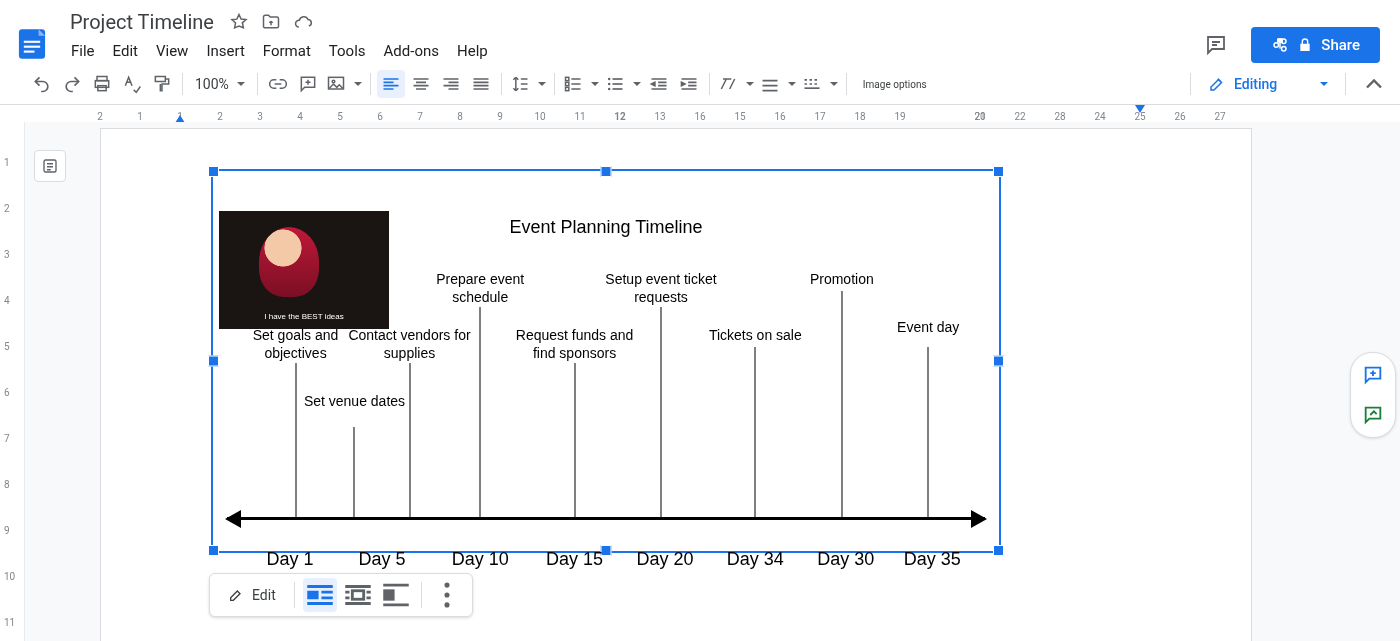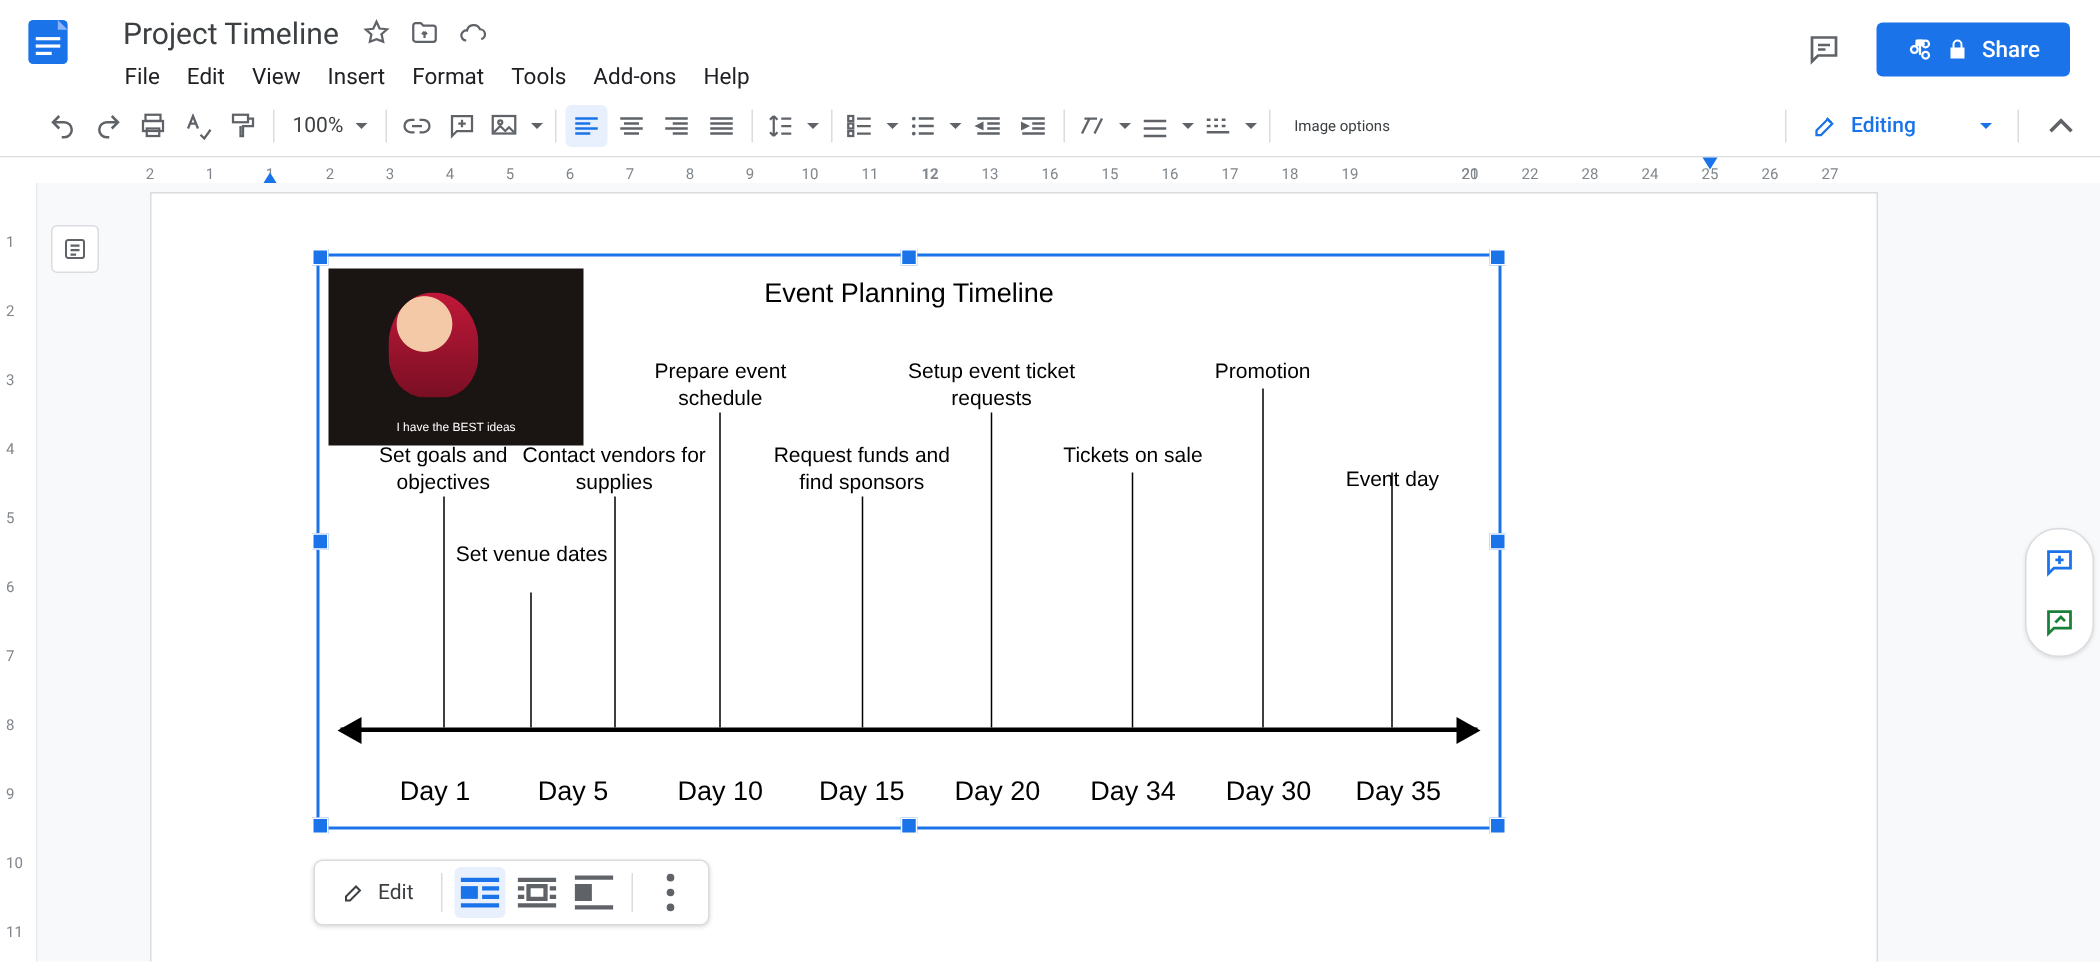--- a/index.html
+++ b/index.html
@@ -1,17 +1,17 @@
 <!DOCTYPE html>
 <html><head>
 <meta charset="utf-8">
 <style>
 html,body{margin:0;padding:0;font-family:"Google Sans",Roboto,Arial,sans-serif;background:#fff;color:#202124;height:641px;width:1400px;overflow:hidden;}
 
-.titlebar{display:flex;align-items:flex-start;padding:8px 12px 0 12px;height:56px;gap:12px;}
+.titlebar{display:flex;align-items:flex-end;padding:8px 12px 0 12px;height:56px;}
 .app-icon{width:40px;height:40px;display:flex;align-items:center;justify-content:center;margin-right:10px;}
 .app-icon svg{width:36px;height:36px;}
 .title-col{flex:0 0 auto;}
 .doc-title-row{display:flex;align-items:center;gap:10px;padding-left:4px;}
 .doc-title{font-size:20px;color:#3c4043;padding:2px 4px;}
 .title-btn{width:22px;height:22px;display:flex;align-items:center;justify-content:center;color:#5f6368;cursor:pointer;}
 .title-btn svg{width:20px;height:20px;}
 .menu-row{display:flex;align-items:center;gap:0;margin-top:2px;}
 .menu-item{padding:4px 9px;font-size:15px;color:#202124;cursor:pointer;border-radius:4px;}
 .last-edit{padding:4px 10px;color:#5f6368;font-size:15px;text-decoration:underline;cursor:pointer;}
@@ -48,21 +48,21 @@
 .outline-btn{position:absolute;left:34px;top:28px;width:30px;height:30px;border:1px solid #dadce0;border-radius:4px;display:flex;align-items:center;justify-content:center;background:#fff;cursor:pointer;color:#5f6368;}
 .outline-btn svg{width:18px;height:18px;}
 .page{position:absolute;left:100px;top:6px;width:1150px;height:600px;background:#fff;border:1px solid #dadce0;box-shadow:0 0 0 rgba(0,0,0,.05);}
 
 .sel{position:absolute;left:110px;top:40px;width:786px;height:380px;border:2px solid #1a73e8;background:#fff;}
 .handle{position:absolute;width:9px;height:9px;background:#1a73e8;border:1px solid #fff;}
 .handle.tl{left:-5px;top:-5px;} .handle.tm{left:50%;top:-5px;transform:translateX(-50%);} .handle.tr{right:-5px;top:-5px;}
 .handle.ml{left:-5px;top:50%;transform:translateY(-50%);} .handle.mr{right:-5px;top:50%;transform:translateY(-50%);}
 .handle.bl{left:-5px;bottom:-5px;} .handle.bm{left:50%;bottom:-5px;transform:translateX(-50%);} .handle.br{right:-5px;bottom:-5px;}
 
-.drawing{position:absolute;inset:0;font-family:Arial,sans-serif;}
+.drawing{position:absolute;inset:0;font-family:Arial,sans-serif;margin-top:32px;}
 .drawing .title{position:absolute;top:14px;left:0;right:0;text-align:center;font-size:18px;color:#000;}
 .drawing .photo{position:absolute;top:8px;left:6px;width:170px;height:110px;background:#1a1412;display:flex;align-items:flex-end;justify-content:center;padding-bottom:8px;font-size:8px;color:#fff;text-align:center;}
 .drawing .photo::before{content:"";position:absolute;left:40px;top:16px;width:60px;height:70px;border-radius:50% 50% 40% 40%;background:radial-gradient(circle at 40% 30%, #f4c9a8 0 30%, transparent 31%), linear-gradient(#c01838,#7a0f24);}
 .axis{position:absolute;left:14px;right:14px;top:314px;height:3px;background:#000;}
 .axis::before,.axis::after{content:"";position:absolute;top:-7px;width:0;height:0;border-top:9px solid transparent;border-bottom:9px solid transparent;}
 .axis::before{left:-2px;border-right:16px solid #000;}
 .axis::after{right:-2px;border-left:16px solid #000;}
 .ev{position:absolute;text-align:center;font-size:14px;color:#000;transform:translateX(-50%);line-height:1.25;}
 .stem{position:absolute;width:1px;background:#000;transform:translateX(-50%);}
 .daylab{position:absolute;top:346px;font-size:18px;color:#000;transform:translateX(-50%);}
@@ -388,21 +388,21 @@
             <div class="ev" style="left: 267.24px; top: 68px; width: 130px;">Prepare event schedule</div>
             <div class="stem" style="left: 267.24px; top: 104px; height: 210px;"></div>
             <div class="ev" style="left: 361.56px; top: 124px; width: 130px;">Request funds and find sponsors</div>
             <div class="stem" style="left: 361.56px; top: 160px; height: 154px;"></div>
             <div class="ev" style="left: 448.02px; top: 68px; width: 130px;">Setup event ticket requests</div>
             <div class="stem" style="left: 448.02px; top: 104px; height: 210px;"></div>
             <div class="ev" style="left: 542.34px; top: 124px; width: 130px;">Tickets on sale</div>
             <div class="stem" style="left: 542.34px; top: 144px; height: 170px;"></div>
             <div class="ev" style="left: 628.8px; top: 68px; width: 130px;">Promotion</div>
             <div class="stem" style="left: 628.8px; top: 88px; height: 226px;"></div>
-            <div class="ev" style="left: 715.26px; top: 140px; width: 130px;">Event day</div>
+            <div class="ev" style="left: 715.26px; top: 116px; width: 130px;">Event day</div>
             <div class="stem" style="left: 715.26px; top: 144px; height: 170px;"></div>
           </div>
         <div id="daylabs">
             <div class="daylab" style="left: 77.028px;">Day 1</div>
             <div class="daylab" style="left: 168.99px;">Day 5</div>
             <div class="daylab" style="left: 267.24px;">Day 10</div>
             <div class="daylab" style="left: 361.56px;">Day 15</div>
             <div class="daylab" style="left: 451.95px;">Day 20</div>
             <div class="daylab" style="left: 542.34px;">Day 34</div>
             <div class="daylab" style="left: 632.73px;">Day 30</div>

